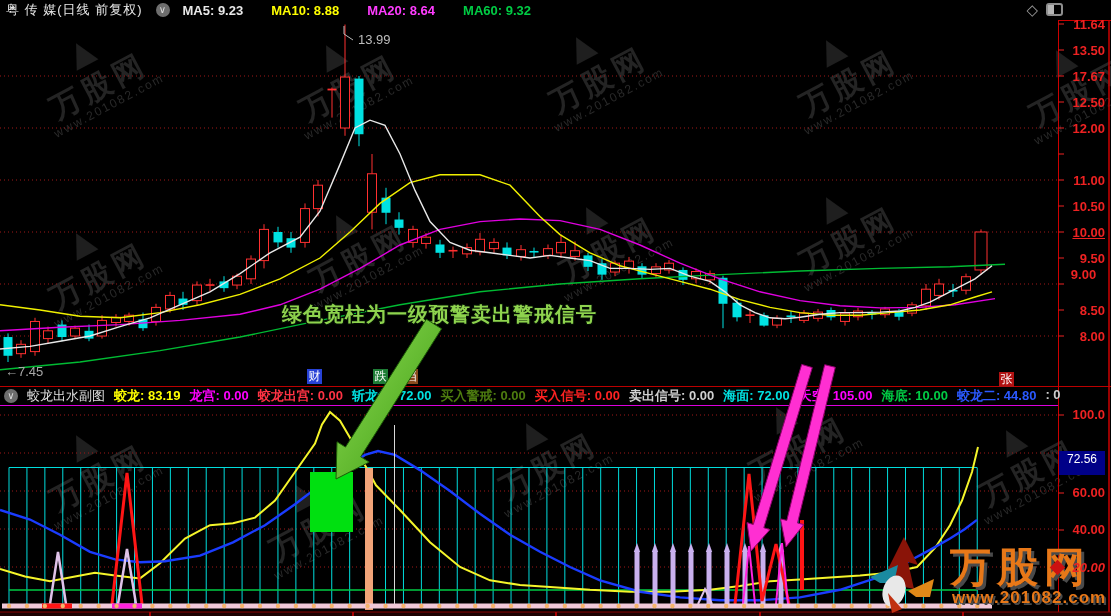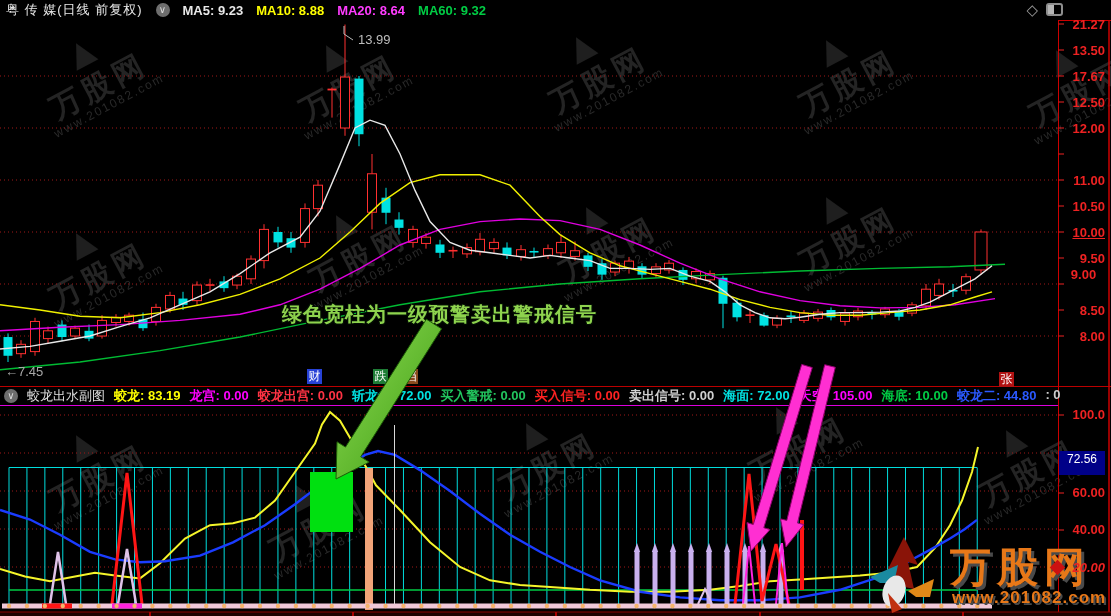--- a/index.html
+++ b/index.html
@@ -474,36 +474,36 @@
       <polygon points="801.7,364.4 753.3,524.5 747.0,522.6 751.0,551.0 770.0,529.6 763.8,527.7 812.3,367.6" fill="#ff2fd2" stroke="#90006e" stroke-width="1"></polygon>
       <polygon points="824.7,364.7 786.8,520.4 780.5,518.9 786.0,547.0 803.8,524.6 797.5,523.0 835.3,367.3" fill="#ff2fd2" stroke="#90006e" stroke-width="1"></polygon>
     </svg>
 
   <div class="chart-region" style="top:20px;width:1058px;height:365px;"></div>
   <div class="chart-region" style="top:405px;width:1058px;height:206px;"></div>
 
   <div class="topbar">
     <span class="title">粤 传 媒(日线 前复权)</span>
     <span class="circle-ico">∨</span>
-    <span id="ma-fields" style="display:flex;gap:13px;">
+    <span id="ma-fields" style="display:flex;gap:28px;">
         <span class="ma" style="color: rgb(232, 232, 232);">MA5: 9.23</span>
         <span class="ma" style="color: rgb(255, 255, 0);">MA10: 8.88</span>
         <span class="ma" style="color: rgb(255, 60, 255);">MA20: 8.64</span>
         <span class="ma" style="color: rgb(0, 204, 68);">MA60: 9.32</span>
       </span>
   </div>
   <div class="corner-icos">
     <span class="dia">◇</span>
     <span class="split">
         <i></i>
       </span>
   </div>
 
   <div id="upper-axis">
-      <div class="axlabel" style="left: 1062px; top: 17px;">21.27</div>
+      <div class="axlabel" style="left: 1062px; top: 17px;">11.64</div>
       <div class="axlabel" style="left: 1062px; top: 43px;">13.50</div>
       <div class="axlabel" style="left: 1062px; top: 69px;">17.67</div>
       <div class="axlabel" style="left: 1062px; top: 95px;">12.50</div>
       <div class="axlabel" style="left: 1062px; top: 121px;">12.00</div>
       <div class="axlabel" style="left: 1114px; top: 147px;">11.50</div>
       <div class="axlabel" style="left: 1062px; top: 173px;">11.00</div>
       <div class="axlabel" style="left: 1062px; top: 199px;">10.50</div>
       <div class="axlabel" style="left: 1062px; top: 225px; text-decoration: underline;">10.00</div>
       <div class="axlabel" style="left: 1062px; top: 251px;">9.50</div>
       <div class="axlabel" style="left: 1062px; top: 267px; text-align: center;">9.00</div>
@@ -517,21 +517,21 @@
   <div class="badge" style="left:999px;top:372px;background:#b01212;">张</div>
 
   <div class="indbar">
     <span class="circle-ico">∨</span>
     <span class="indname">蛟龙出水副图</span>
     <span id="ind-fields" style="display:flex;gap:9px;">
         <span class="fld" style="color: rgb(255, 255, 0);">蛟龙: 83.19</span>
         <span class="fld" style="color: rgb(255, 0, 255);">龙宫: 0.00</span>
         <span class="fld" style="color: rgb(255, 51, 68);">蛟龙出宫: 0.00</span>
         <span class="fld" style="color: rgb(0, 226, 226);">斩龙剑: 72.00</span>
-        <span class="fld" style="color: #22c55e;">买入警戒: 0.00</span>
+        <span class="fld" style="color: #4d7c0f;">买入警戒: 0.00</span>
         <span class="fld" style="color: rgb(255, 34, 34);">买入信号: 0.00</span>
         <span class="fld" style="color: rgb(208, 208, 208);">卖出信号: 0.00</span>
         <span class="fld" style="color: rgb(0, 226, 226);">海面: 72.00</span>
         <span class="fld" style="color: rgb(255, 0, 255);">天空: 105.00</span>
         <span class="fld" style="color: rgb(0, 204, 68);">海底: 10.00</span>
         <span class="fld" style="color: rgb(43, 89, 255);">蛟龙二: 44.80</span>
         <span class="fld" style="color: rgb(204, 204, 204);">: 0.00</span>
       </span>
   </div>
 

